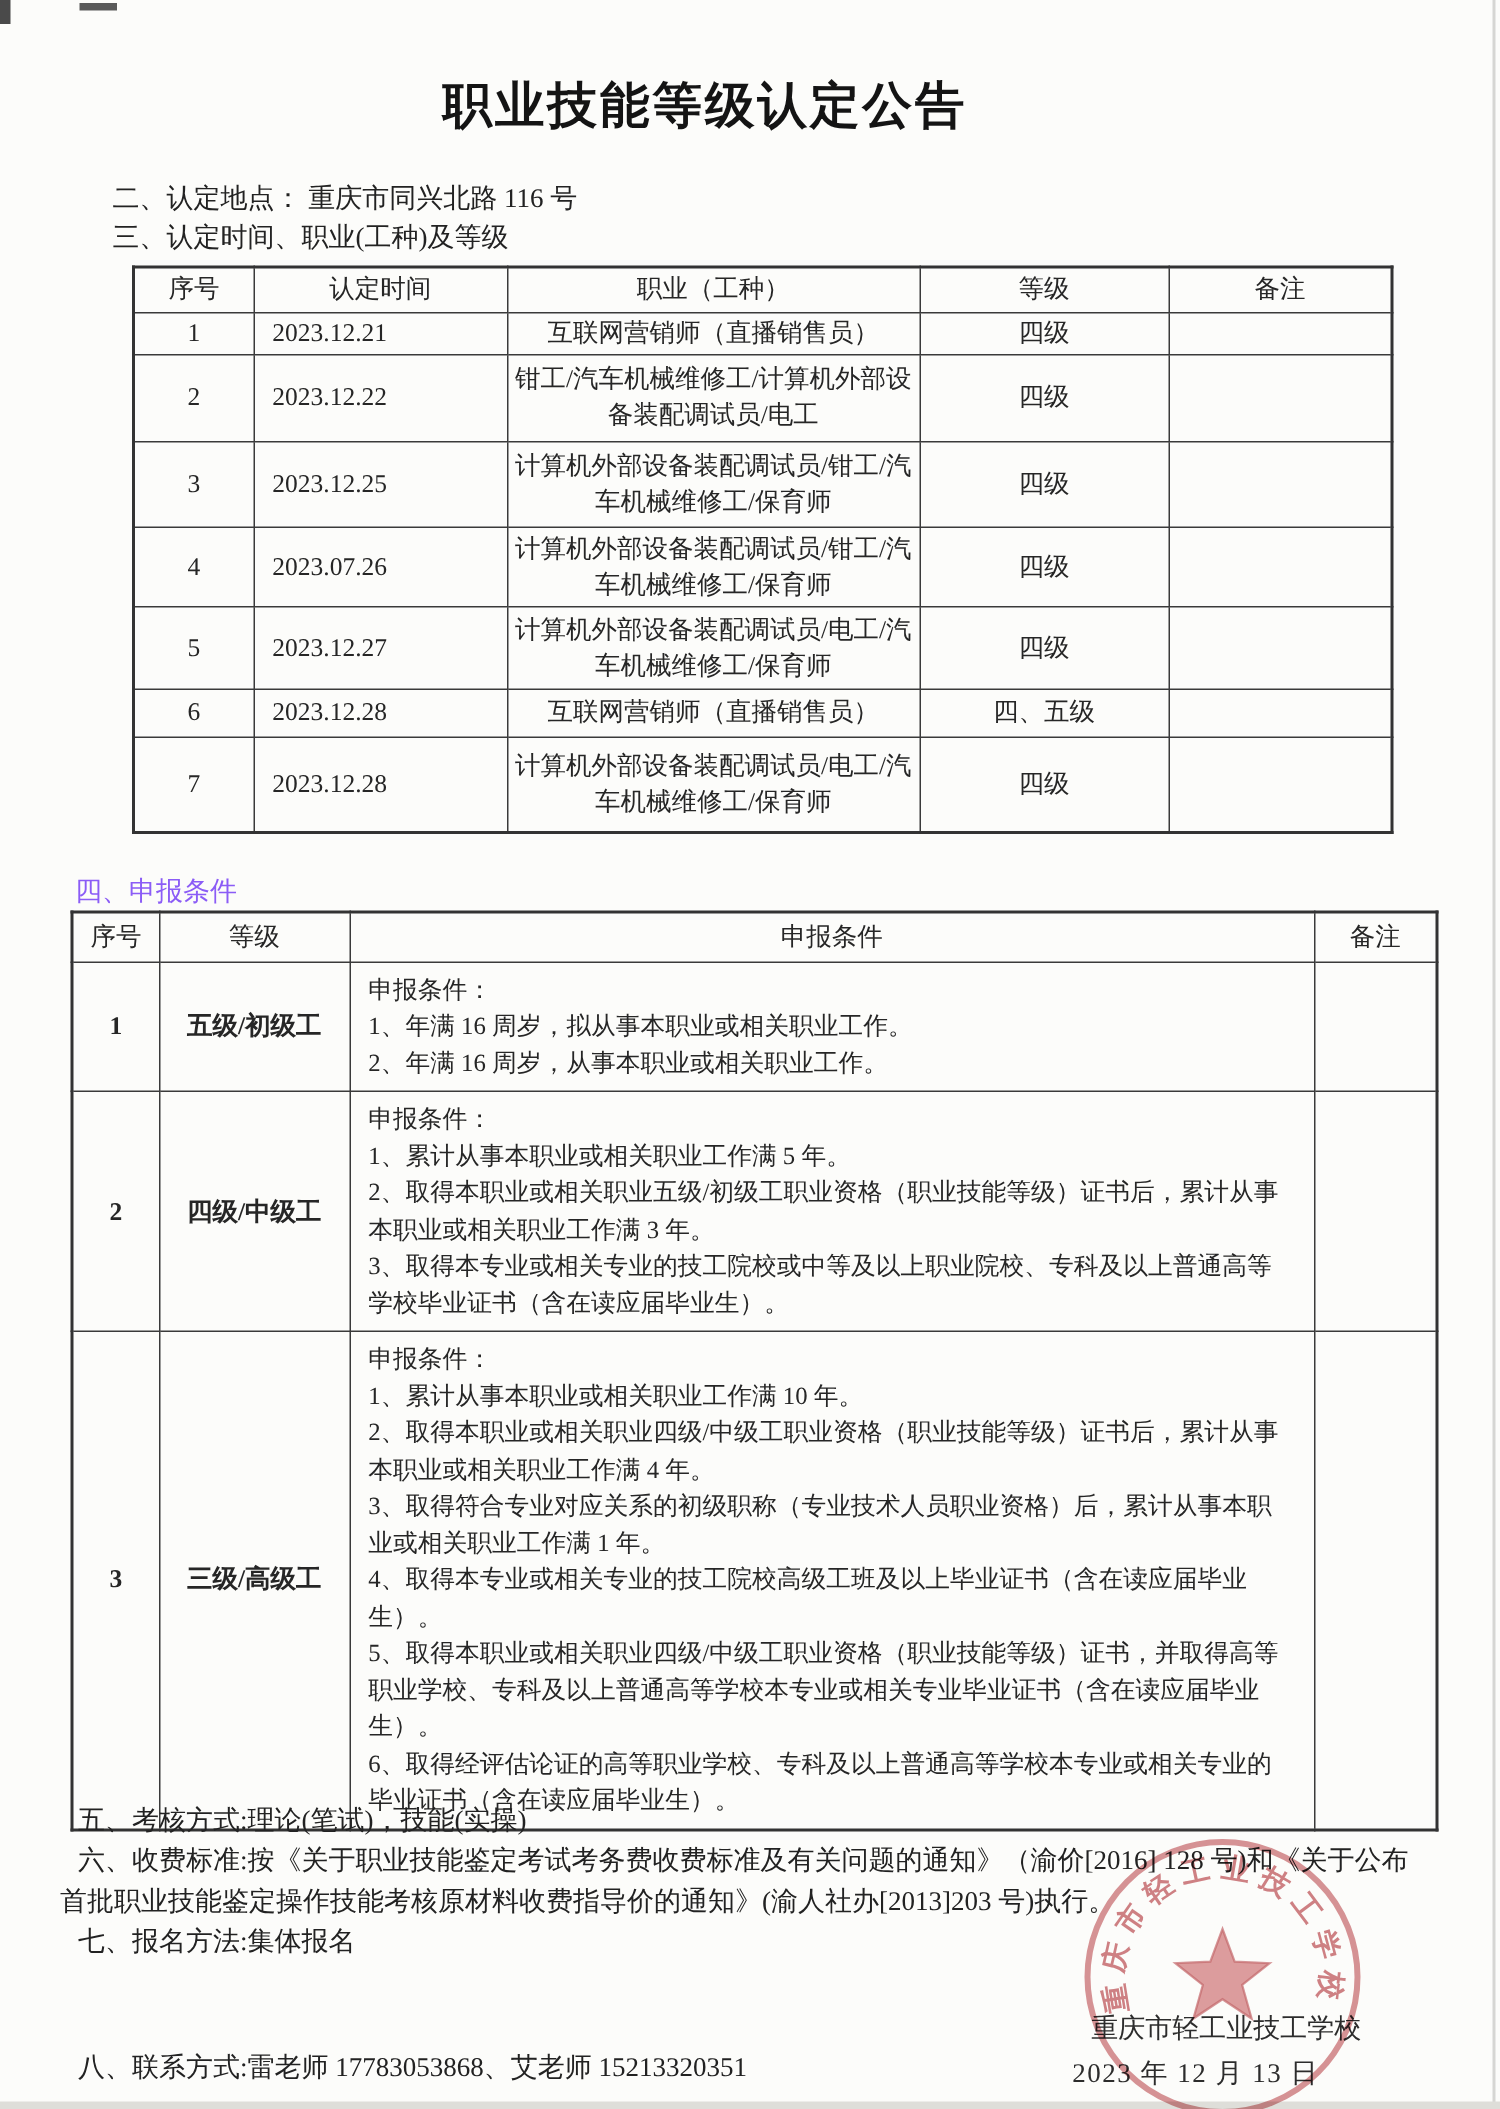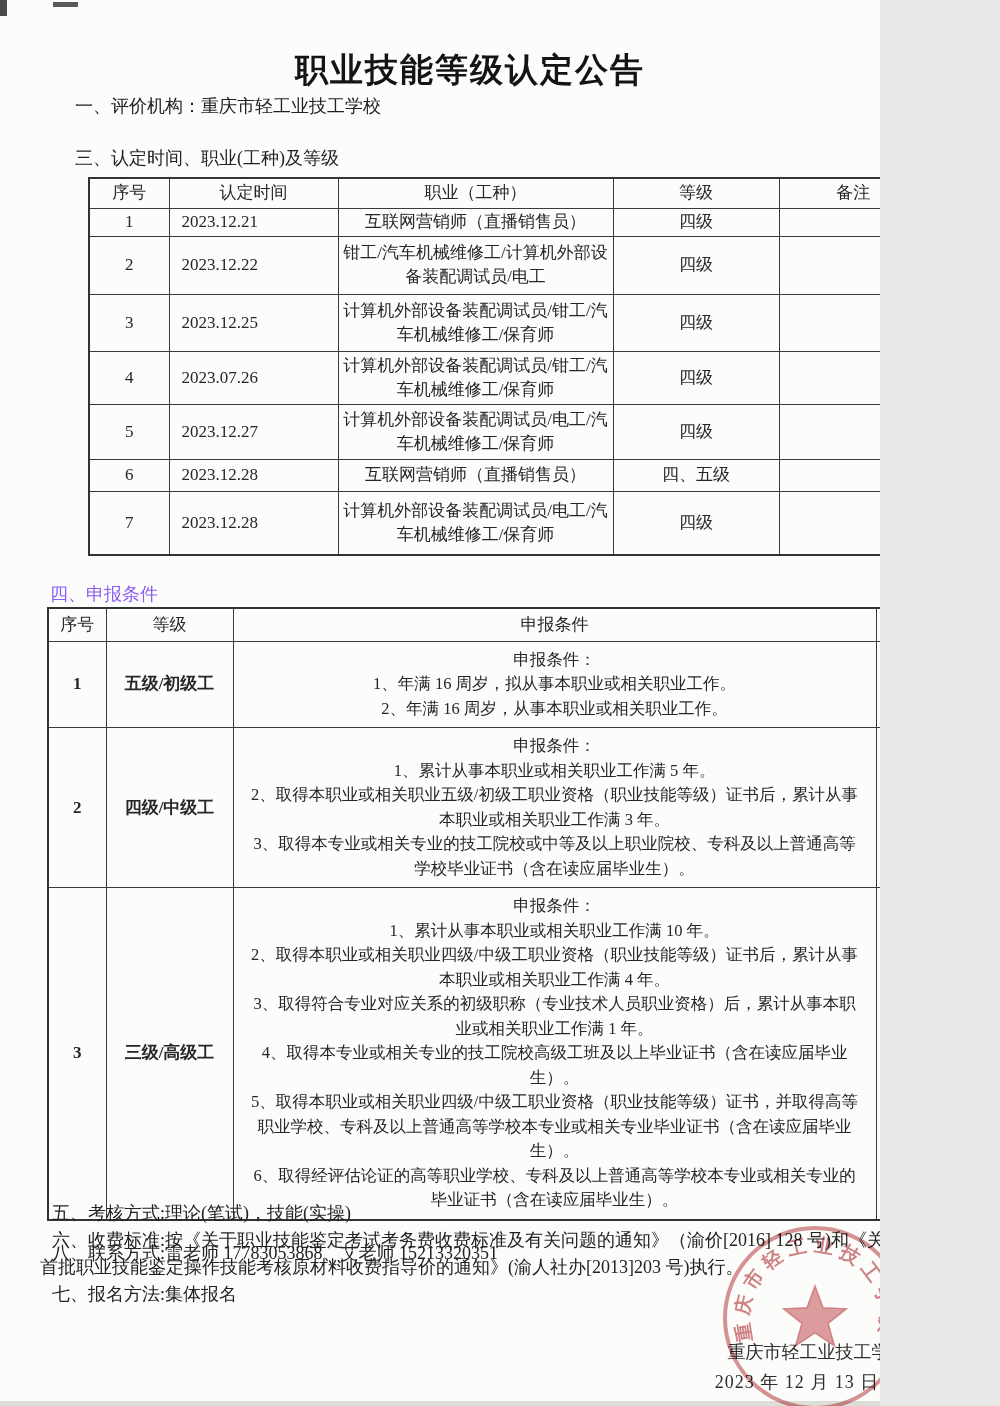--- a/index.html
+++ b/index.html
@@ -1,18 +1,18 @@
 <!DOCTYPE html>
 <html><head>
 <meta charset="utf-8">
 <style>
   html,body{margin:0;padding:0;background:#e8e8e6;}
   .page{
     position:relative;
-    width:880px;height:1406px;
+    width:1000px;height:1406px;
     background:#fcfcfa;
     overflow:hidden;
     font-family:"Liberation Serif", serif;
     color:#262626;
   }
   
   .mark-v{position:absolute;left:0;top:0;width:7px;height:16px;background:#4a4a4a;}
   .mark-h{position:absolute;left:53px;top:2px;width:25px;height:5px;background:#5a5a5a;}
   .edge-right{position:absolute;left:995px;top:0;width:2px;height:1406px;background:#d6d6d3;}
   .edge-bottom{position:absolute;left:0;top:1401px;width:1000px;height:5px;background:#deded9;}
@@ -27,30 +27,30 @@
   .intro-line{position:absolute;left:75px;font-size:18px;white-space:nowrap;color:#222;}
   .il0{top:94px;} .il1{top:120px;} .il2{top:146px;}
 
   table{border-collapse:collapse;table-layout:fixed;}
   td,th{border:1px solid #3a3a3a;font-weight:normal;font-size:17px;
         text-align:center;vertical-align:middle;padding:0;line-height:1.4;color:#262626;}
   .tbl{position:absolute;background:transparent;}
   .tbl1{left:88px;top:177px;width:839px;border:2px solid #333;}
   .tbl2{left:47px;top:607px;width:910px;border:2px solid #333;}
   .date-cell{text-align:left;padding-left:12px;}
-  .cond-cell{text-align:center;vertical-align:top;padding:6px 12px 6px 12px;
+  .cond-cell{text-align:left;vertical-align:top;padding:6px 12px 6px 12px;
              font-size:16.5px;line-height:24.5px;}
   .cond-cell div{margin:0;}
   .lvl-bold{font-weight:bold;}
   .sec-heading{position:absolute;left:50px;top:582px;font-size:18px;color:#8b5cf6;}
 
   .footer-line{position:absolute;font-size:18px;white-space:nowrap;color:#222;}
   .fl0{left:52px;top:1201px;} .fl1{left:52px;top:1228px;}
   .fl2{left:40px;top:1255px;} .fl3{left:52px;top:1282px;}
-  .fl4{left:52px;top:1241px;}
+  .fl4{left:52px;top:1366px;}
 
   .sig-org{position:absolute;left:700px;top:1340px;width:235px;text-align:center;
            font-size:18px;color:#2c2c2c;}
   .sig-date{position:absolute;left:697px;top:1370px;width:200px;text-align:center;
             font-size:18px;letter-spacing:1px;color:#2c2c2c;}
 
   .stamp{position:absolute;left:718px;top:1222px;width:196px;height:190px;
          mix-blend-mode:multiply;opacity:0.9;}
 </style>
 </head>
@@ -58,21 +58,21 @@
 
 <div class="page">
 
   <div class="mark-v"></div>
   <div class="mark-h"></div>
   <div class="edge-right"></div>
   <div class="edge-bottom"></div>
 
   <div class="title">职业技能等级认定公告</div>
 
-  <div class="intro-line il0">一、评价机构：重庆市轻工业技工学校</div>
+  <div class="intro-line il1">二、认定地点：  重庆市同兴北路 116 号</div>
   <div class="intro-line il2">三、认定时间、职业(工种)及等级</div>
 
   <table class="tbl tbl1">
     <colgroup>
         <col style="width:80px">
         <col style="width:169px">
         <col style="width:275px">
         <col style="width:166px">
         <col style="width:149px">
       </colgroup>

